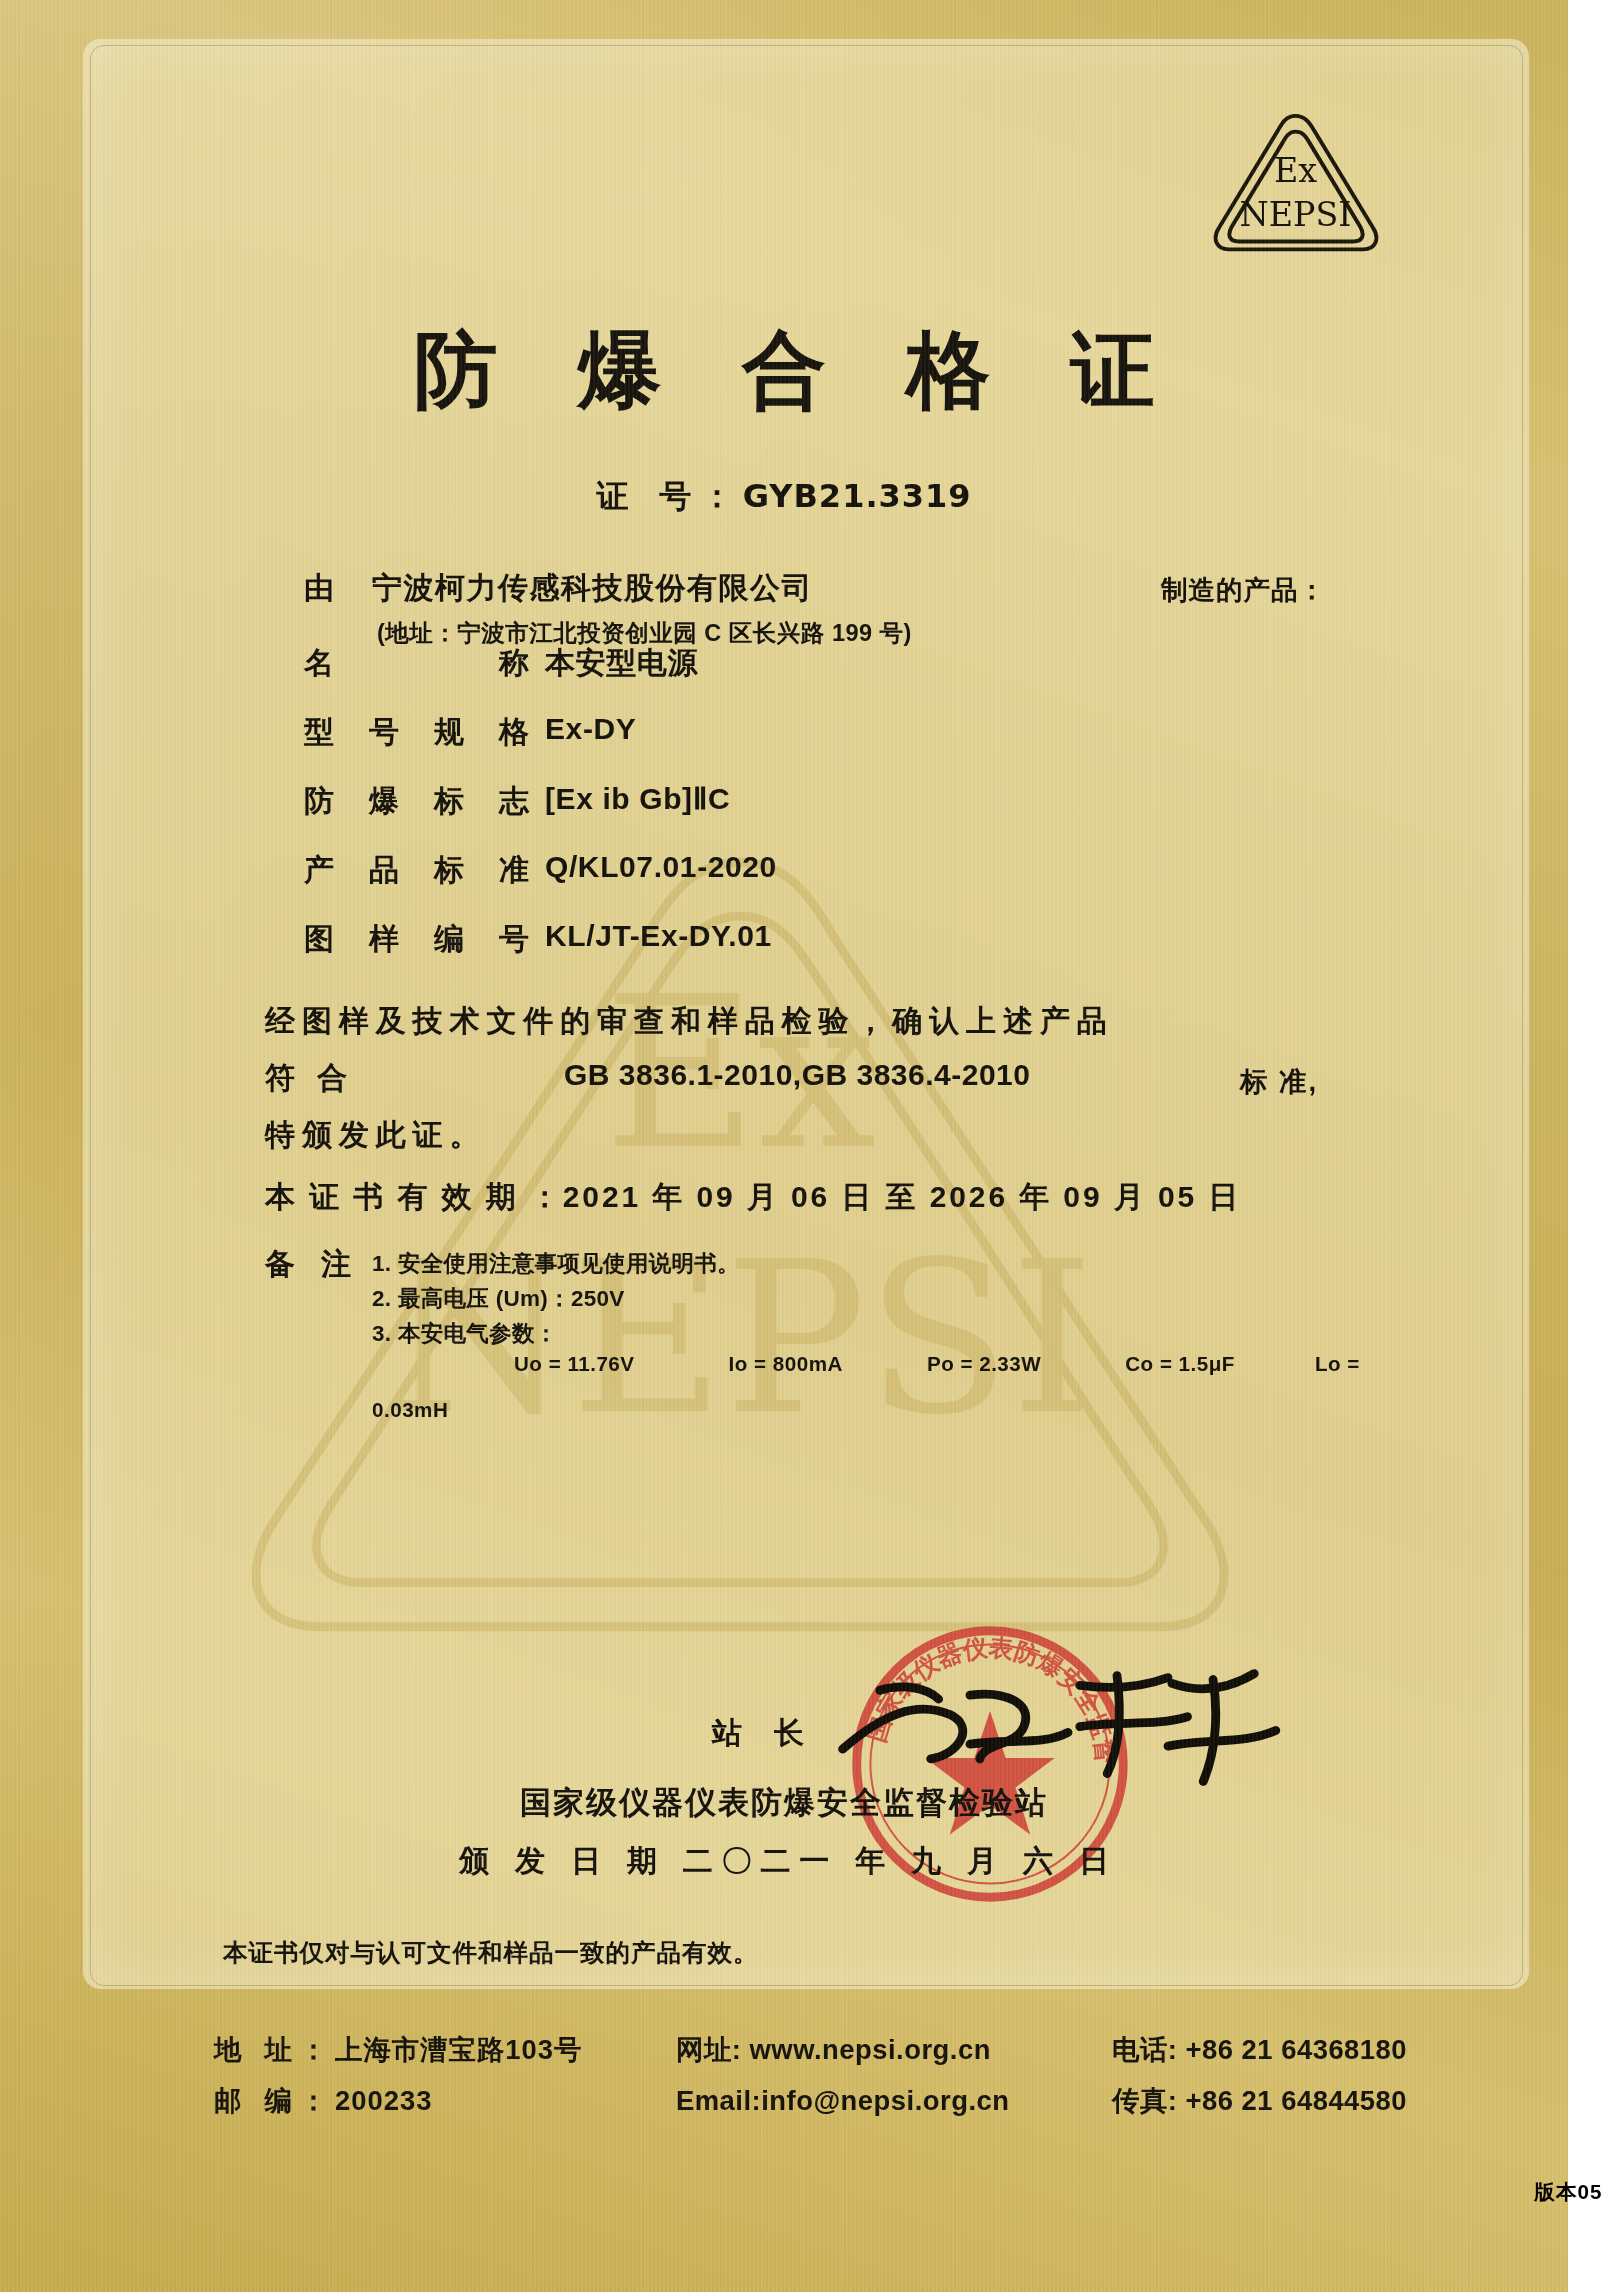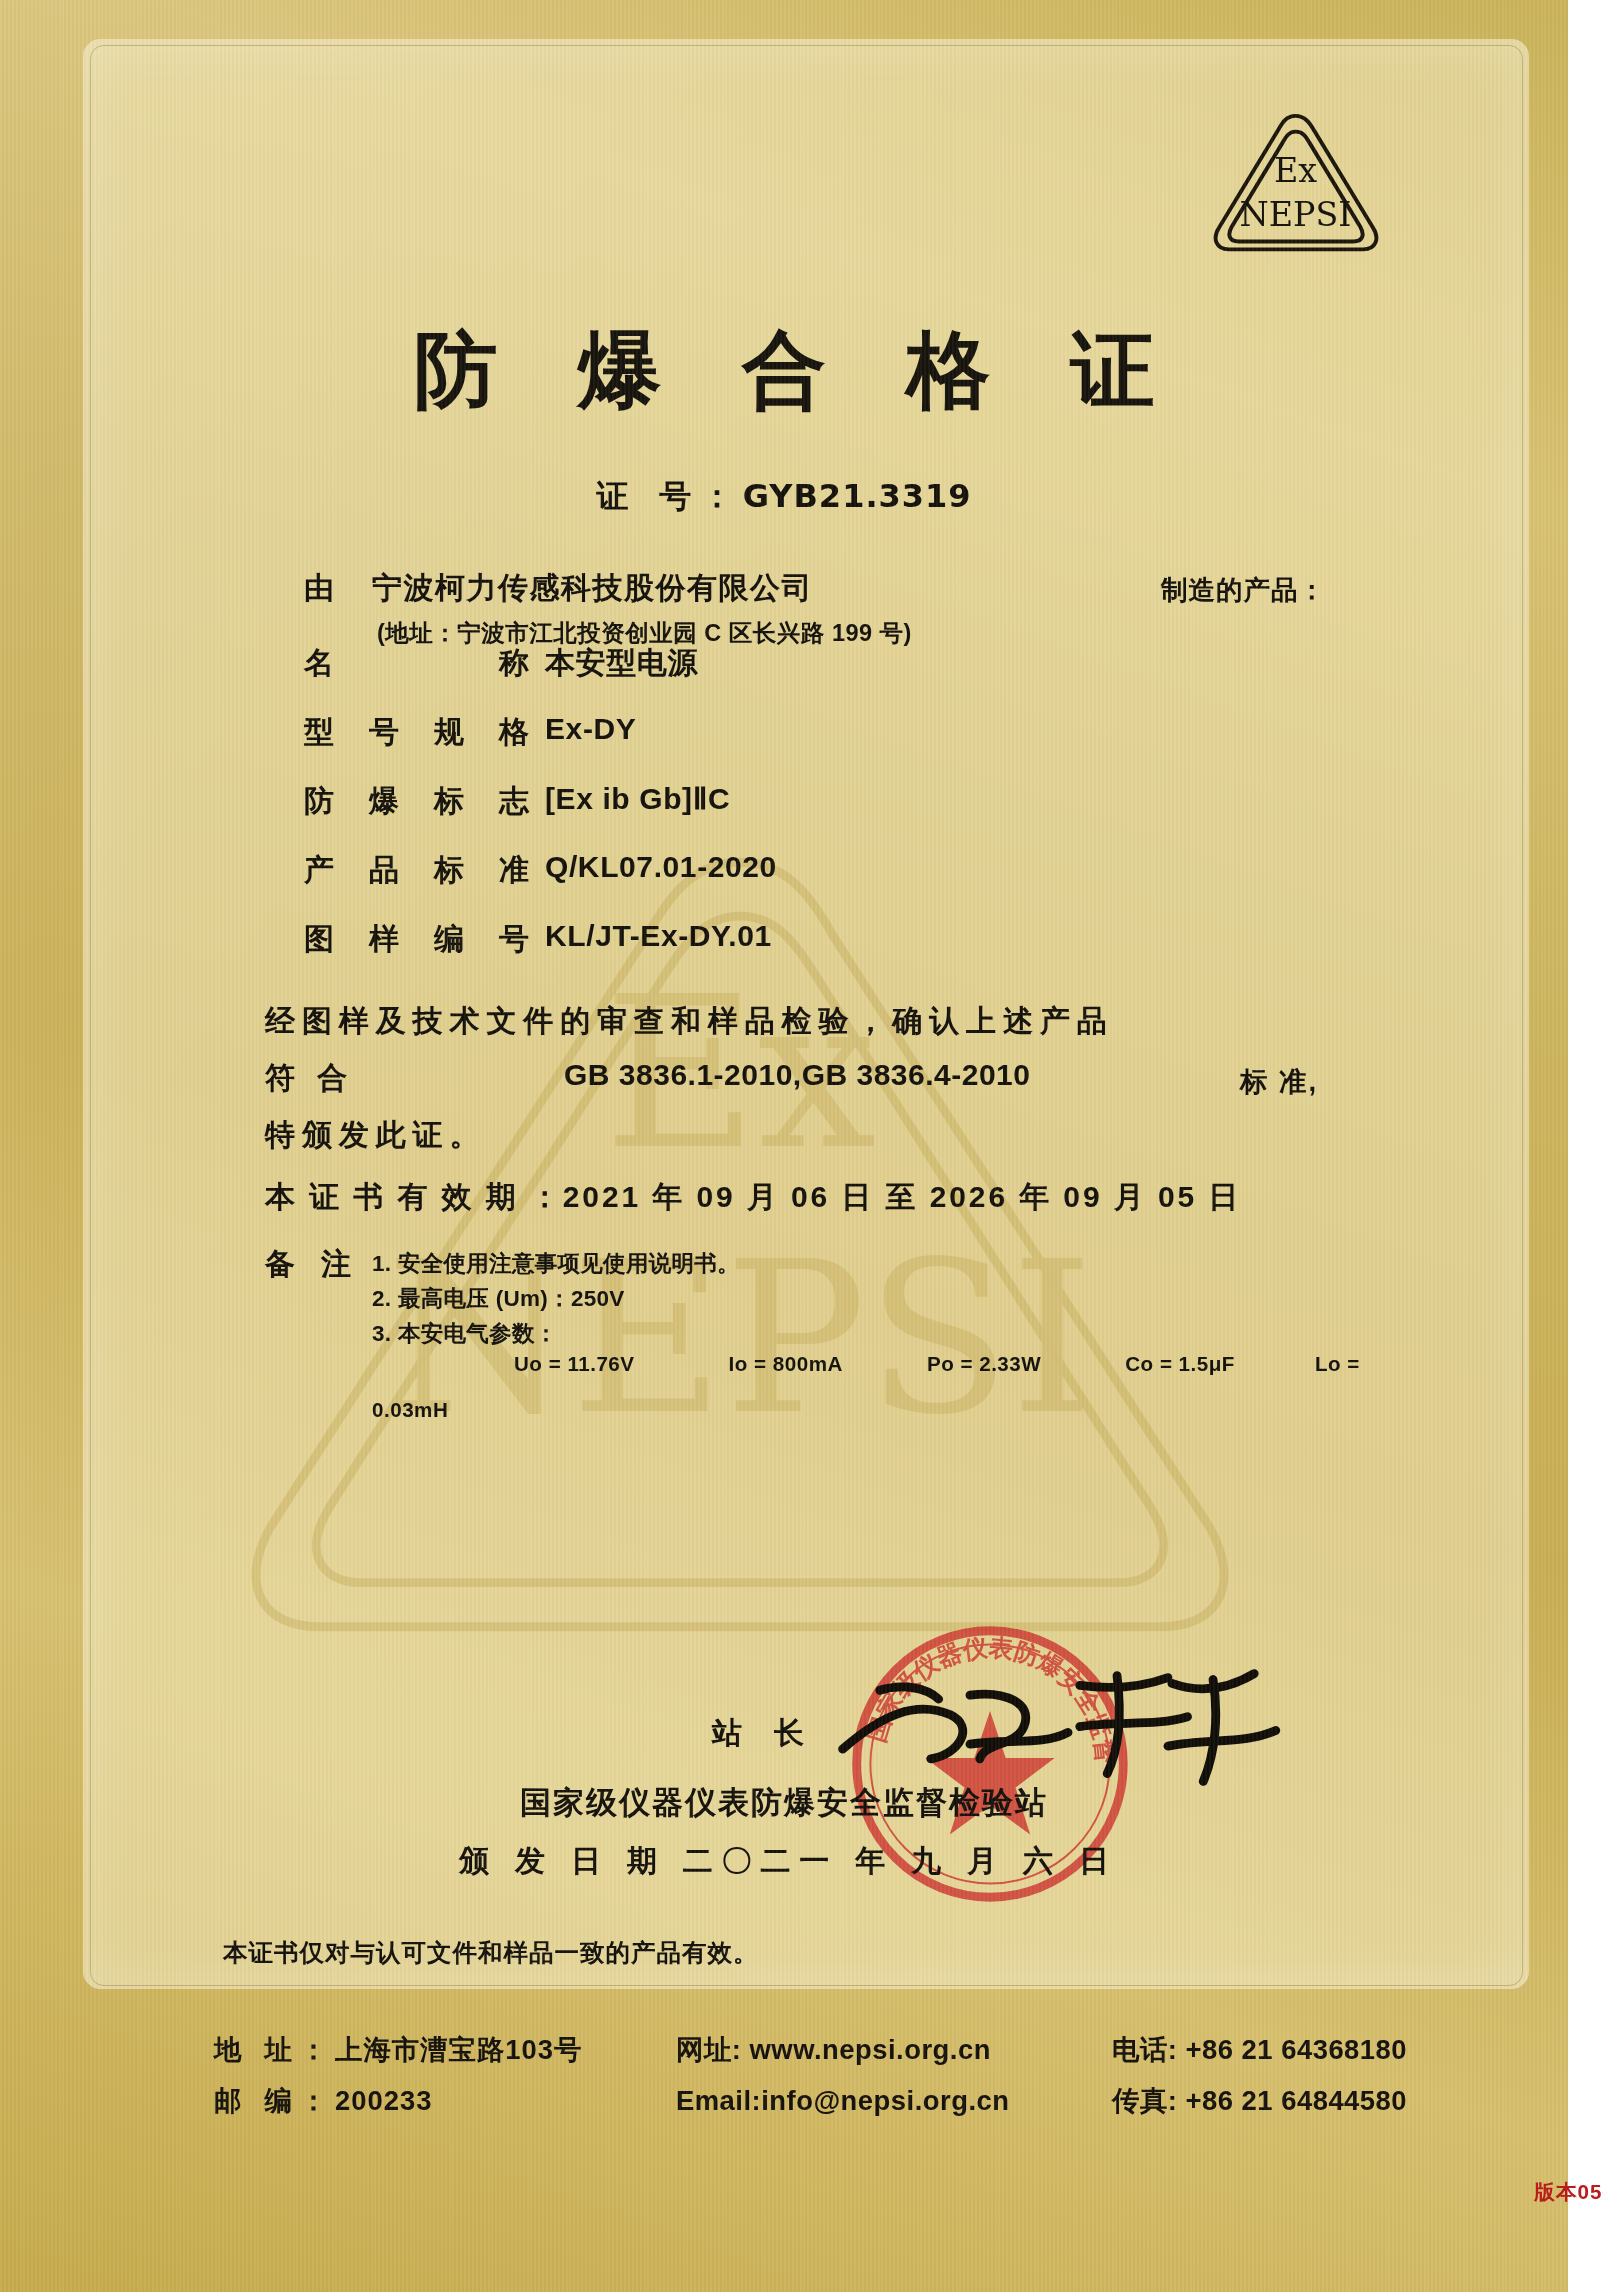--- a/index.html
+++ b/index.html
@@ -356,21 +356,21 @@
   }
   .c-col1 { position: absolute; left: 214px; top: 0; line-height: 51px; letter-spacing: 1px;}
   .c-col1 .ln span.k { letter-spacing: 7.8px; }
   .c-col2 { position: absolute; left: 676px; top: 0; line-height: 51px; letter-spacing: 0.5px;}
   .c-col3 { position: absolute; left: 1112px; top: 0; line-height: 51px; letter-spacing: 0.5px;}
   .version {
     position: absolute;
     right: 17.6px;
     top: 2178px;
     font-size: 20.6px;
-    color: #b91c1c;
+    color: #000000;
     font-weight: bold;
     letter-spacing: 1px;
   }
   .edge-right {
     position: absolute;
     left: 1568px; top: 0;
     width: 52px; height: 2293px;
     background: #ffffff;
   }
 </style>

